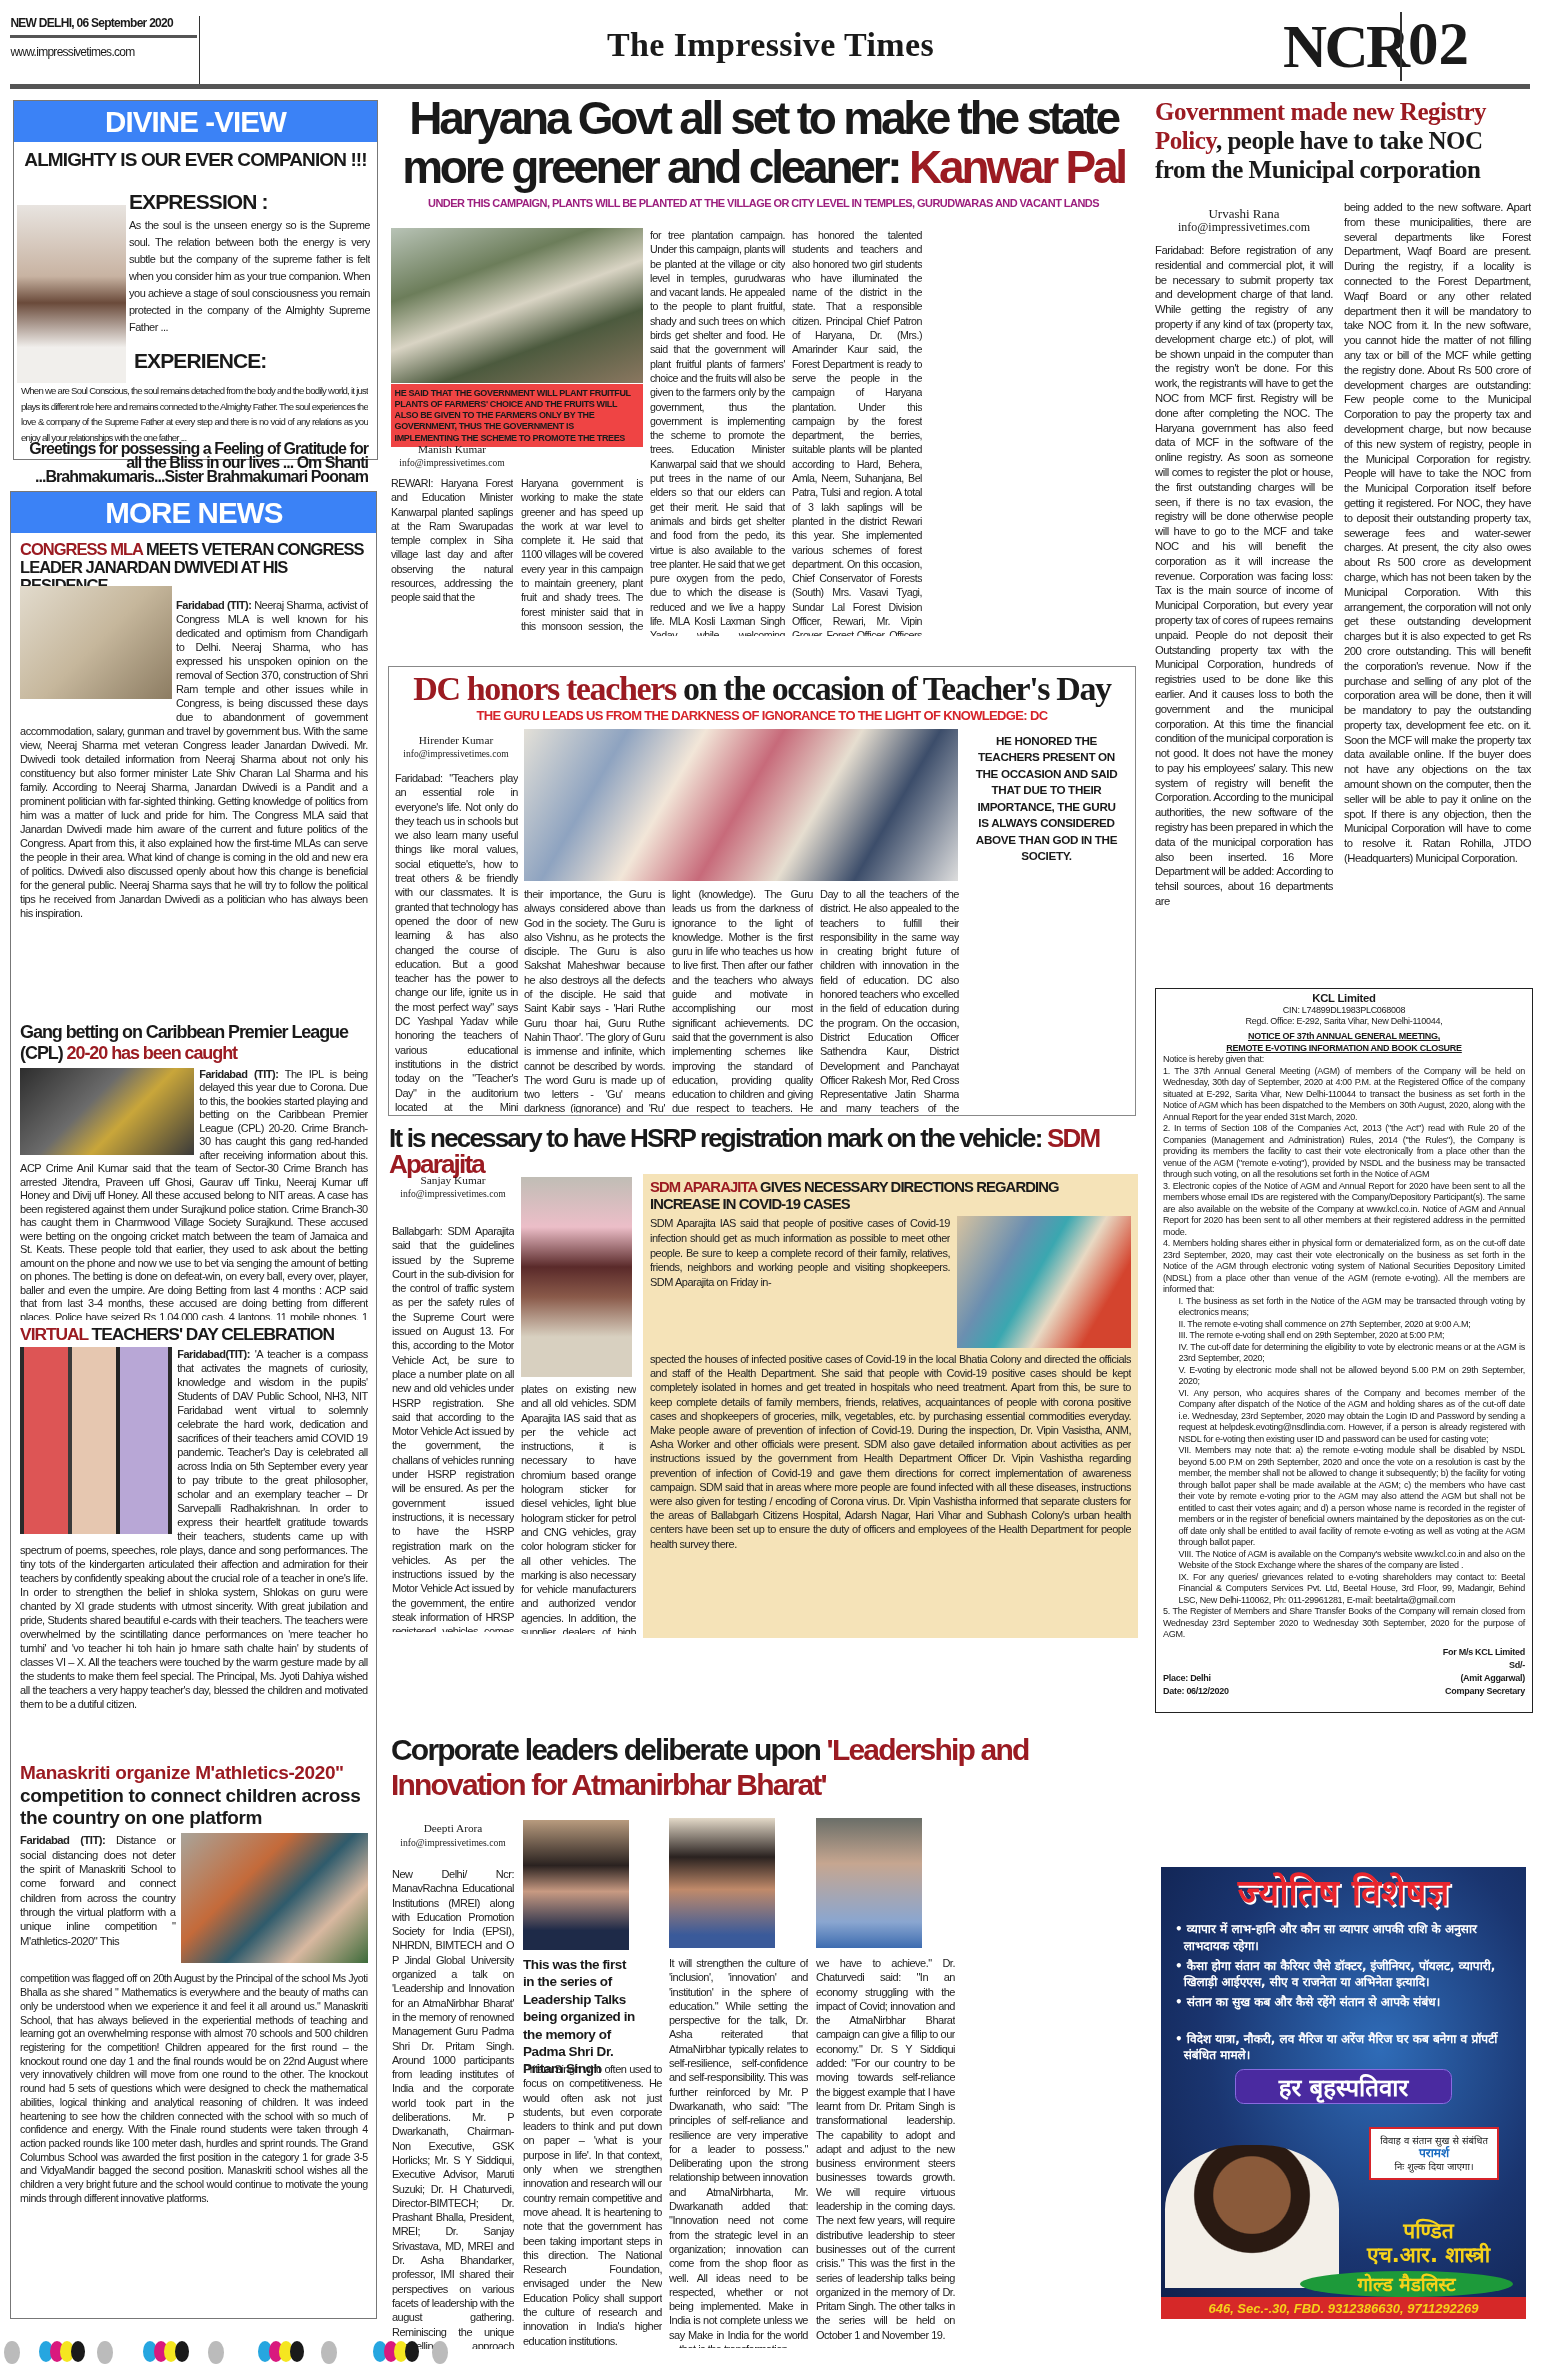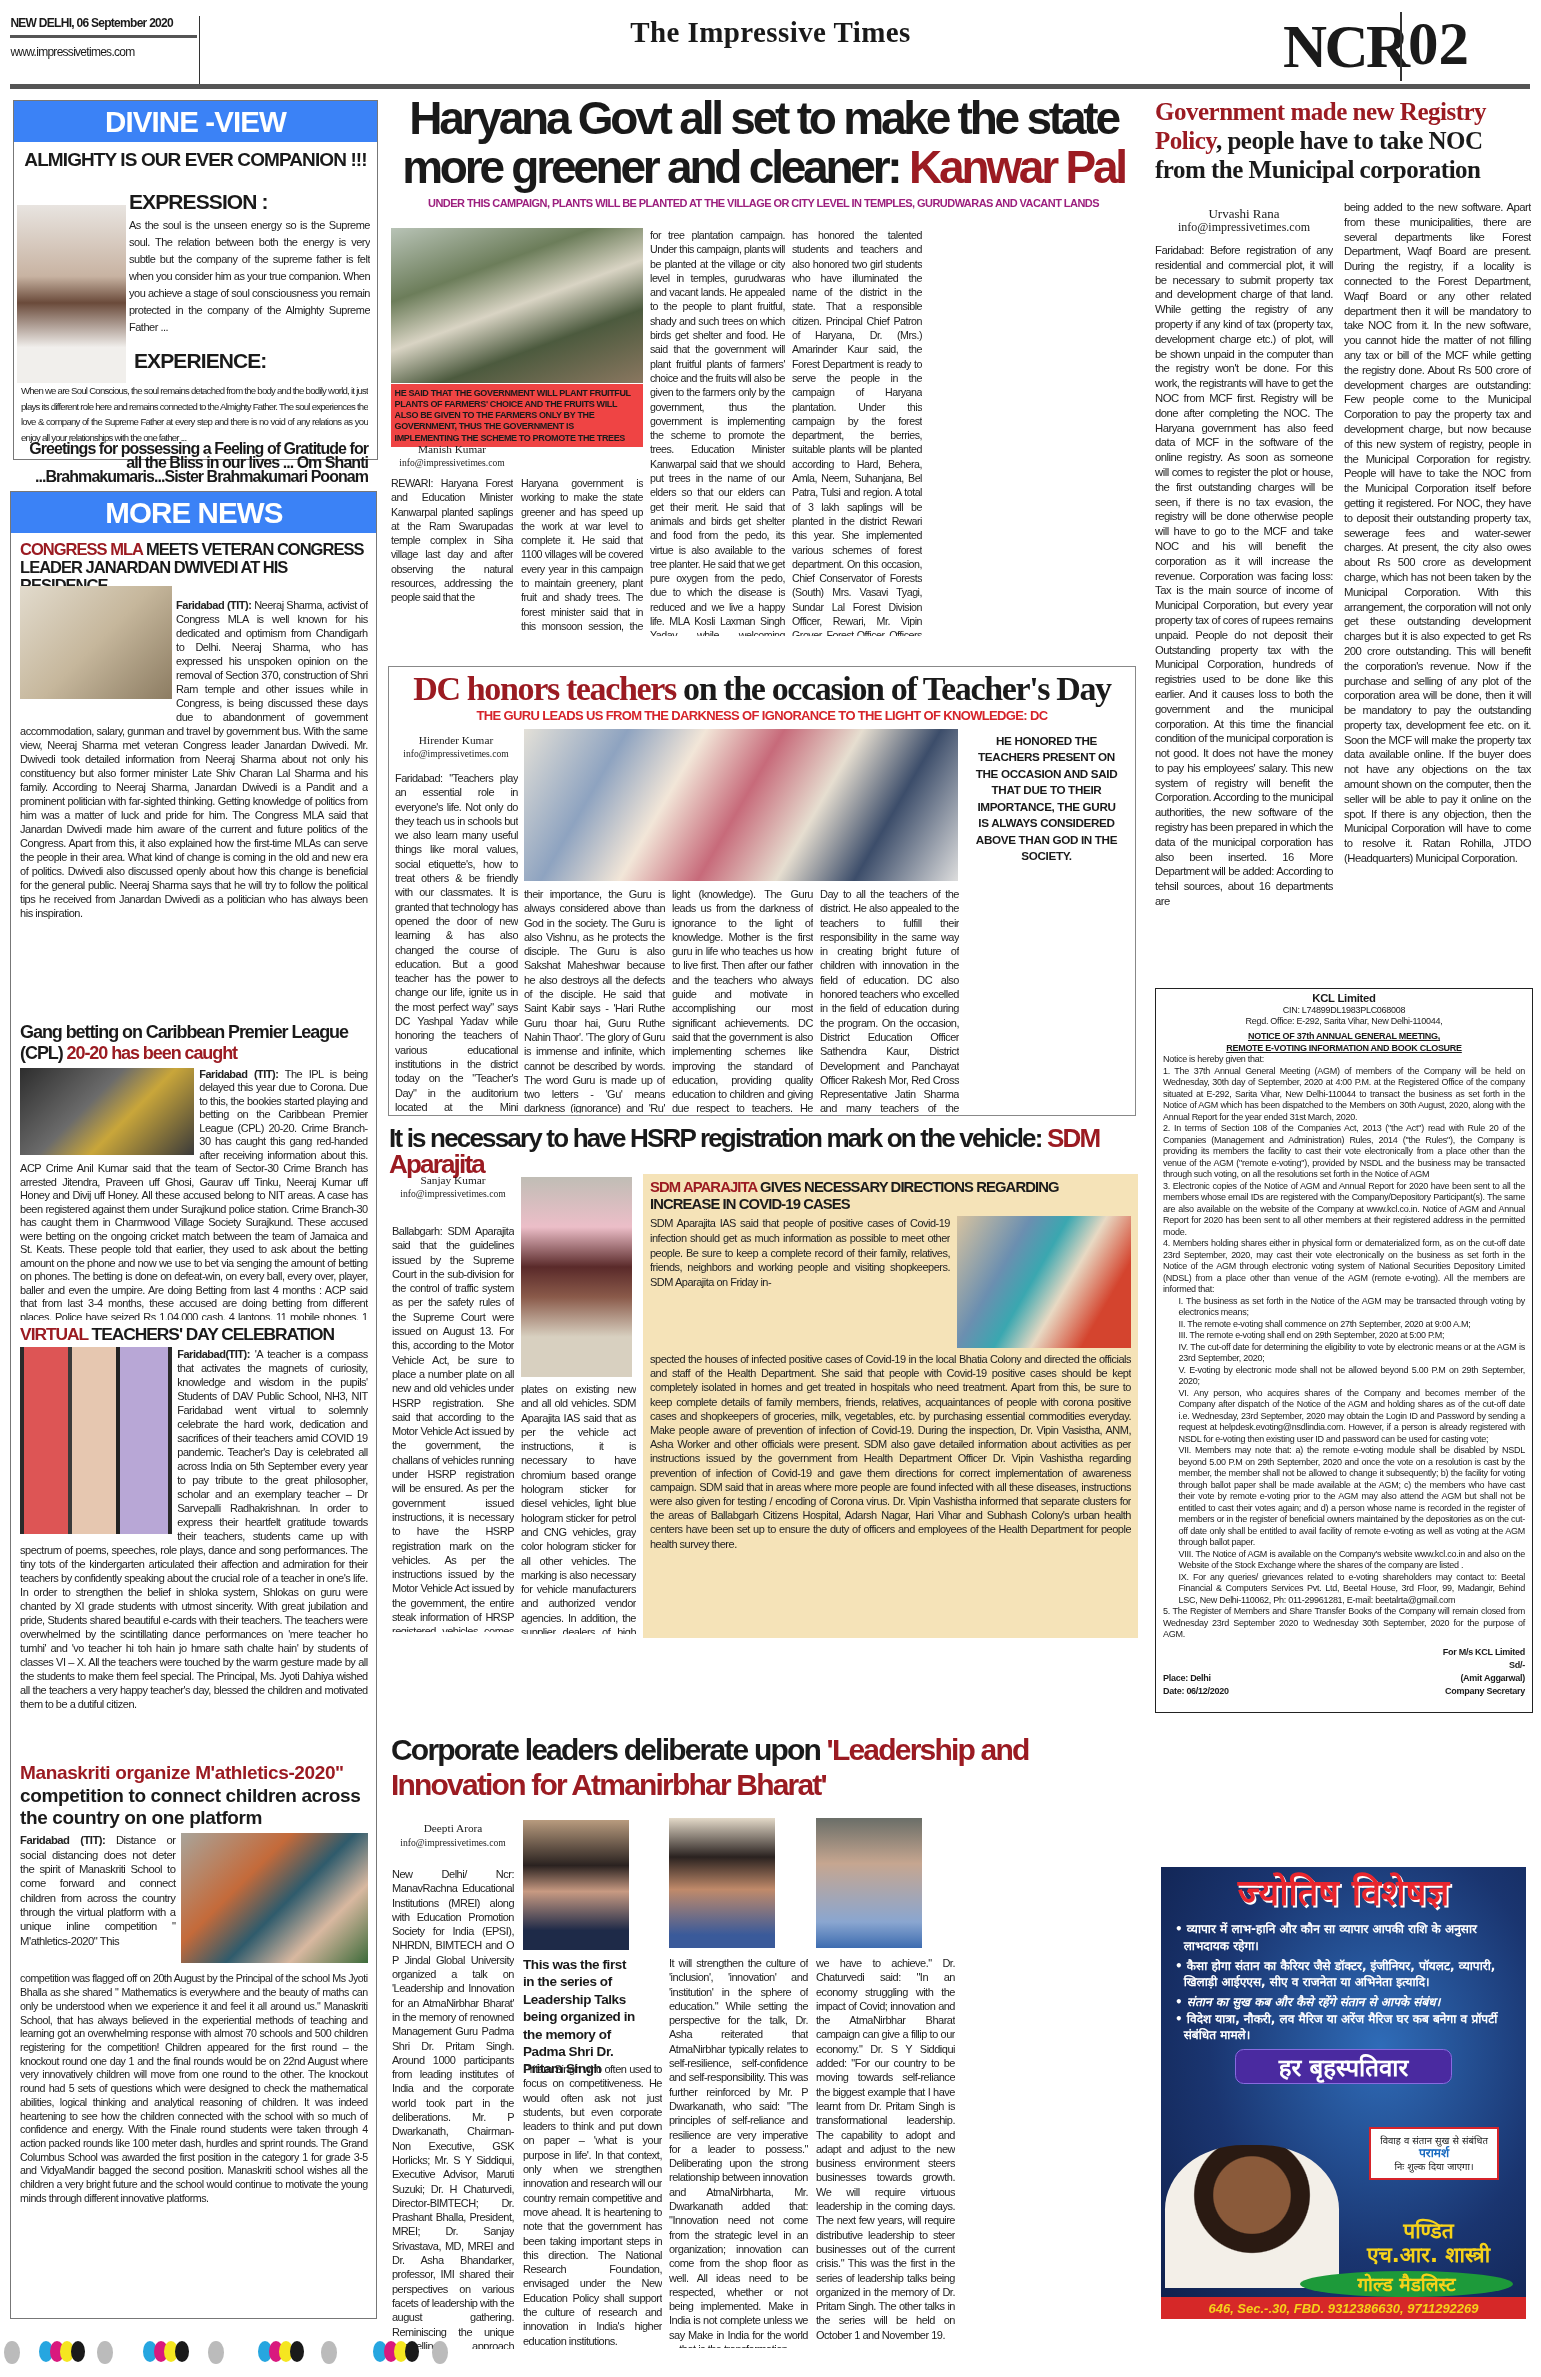--- a/index.html
+++ b/index.html
@@ -9,21 +9,21 @@
 .red{color:#9b1b22}
 .body-text{font-size:11.3px;line-height:14.3px;text-align:justify;font-family:"Liberation Sans",sans-serif;letter-spacing:-0.045em;color:#222;overflow:hidden}
 .box{border:1.7px solid #777}
 .photo{background:linear-gradient(135deg,#7d8c6a,#c9b89a 40%,#5d5447 70%,#a29070);}
 
 #mast-left{left:10.4px;top:7px;width:187px}
 #mast-date{font-size:12px;font-weight:bold;letter-spacing:-0.06em;padding:8.7px 0 3.5px}
 #mast-rule{height:3.5px;background:#555;margin:1.7px 0}
 #mast-url{font-size:12px;letter-spacing:-0.06em;padding-top:5.2px}
 #mast-vline{left:199px;top:15.6px;width:0.9px;height:68px;background:#333}
-#mast-title{left:0;width:1541px;top:16px;text-align:center;font-family:"Liberation Serif",serif;font-size:29px;font-weight:bold;letter-spacing:0.4px}
+#mast-title{left:0;width:1541px;top:26px;text-align:center;font-family:"Liberation Serif",serif;font-size:34px;font-weight:bold;letter-spacing:0.4px}
 #mast-ncr{left:1283px;top:12px;font-family:"Liberation Serif",serif;font-size:61px;font-weight:bold;letter-spacing:-2.6px}
 #mast-sep{left:1400px;top:12px;width:1.7px;height:69px;background:#333}
 #mast-page{left:1408px;top:8.7px;font-family:"Liberation Serif",serif;font-size:61px;font-weight:bold}
 #mast-bar{left:10.4px;top:84px;width:1520px;height:5.2px;background:#555}
 
 .sec-head{background:#3b82f6;color:#fff;text-align:center;font-weight:bold;font-size:29.5px;letter-spacing:-0.9px;padding:3.5px 0}
 
 .hl{font-weight:bold;letter-spacing:-0.06em;line-height:1}
 .cmyk{display:inline-block;width:14px;height:21px;border-radius:50%;margin-right:-3.5px}
 .reg{display:inline-block;width:15.6px;height:22.6px;border-radius:50%;background:#bbb}
@@ -164,21 +164,21 @@
       <div>Date: 06/12/2020</div>
     </div>
   </div>
 </div>
 
 <div class="abs" style="left:1161px;top:1867px;width:365px;height:452px;background:radial-gradient(ellipse at 60% 40%,#2f6cb8,#1a3570 55%,#0f1f4a);overflow:hidden">
   <div style="text-align:center;color:#e8262e;font-size:36px;font-weight:bold;text-shadow:1.7px 1.7px 0 #fff;font-family:'DejaVu Sans',sans-serif">ज्योतिष विशेषज्ञ</div>
   <ul id="ad-bullets" style="list-style:none;margin:5.2px 14px;color:#fff;font-family:'DejaVu Sans',sans-serif;font-size:12px;line-height:16.5px;font-weight:bold">
       <li style="margin-bottom: 3.5px; padding-left: 8.7px; text-indent: -8.7px;">• व्यापार में लाभ-हानि और कौन सा व्यापार आपकी राशि के अनुसार लाभदायक रहेगा।</li>
       <li style="margin-bottom: 3.5px; padding-left: 8.7px; text-indent: -8.7px;">• कैसा होगा संतान का कैरियर जैसे डॉक्टर, इंजीनियर, पॉयलट, व्यापारी, खिलाड़ी आईएएस, सीए व राजनेता या अभिनेता इत्यादि।</li>
-      <li style="margin-bottom: 0; padding-left: 8.7px; text-indent: -8.7px; font-style: italic;">• संतान का सुख कब और कैसे रहेंगे संतान से आपके संबंध।</li>
+      <li style="margin-bottom: 20px; padding-left: 8.7px; text-indent: -8.7px;">• संतान का सुख कब और कैसे रहेंगे संतान से आपके संबंध।</li>
       <li style="margin-bottom: 3.5px; padding-left: 8.7px; text-indent: -8.7px;">• विदेश यात्रा, नौकरी, लव मैरिज या अरेंज मैरिज घर कब बनेगा व प्रॉपर्टी संबंधित मामले।</li>
     </ul>
   <div style="margin:5.2px auto 0;width:217px;background:#4a2aa0;border:1.7px solid #8a6ae0;border-radius:8.7px;color:#fff;text-align:center;font-size:24px;font-weight:bold;font-family:'DejaVu Sans',sans-serif">हर बृहस्पतिवार</div>
   <div style="position:absolute;left:4.3px;top:278px;width:174px;height:143px;border-radius:45% 45% 0 0;background:radial-gradient(circle at 50% 35%,#8a5a3a 0 30%,#2a1a12 31% 45%,#f3efe8 46%)"></div>
   <div style="position:absolute;left:208px;top:260px;width:130px;background:#fff;border:2.6px solid #d6232a;text-align:center;font-size:9.6px;line-height:13px;padding:5.2px;font-family:'DejaVu Sans',sans-serif">
     <div>विवाह व संतान सुख से संबंधित</div>
     <div style="color:#1a6bc0;font-size:12px;font-weight:bold">परामर्श</div>
     <div>निः शुल्क दिया जाएगा।</div>
   </div>
   <div style="position:absolute;left:174px;top:352px;width:187px;text-align:center;color:#f6d21a;font-weight:bold;font-size:21px;line-height:24px;font-family:'DejaVu Sans',sans-serif">

